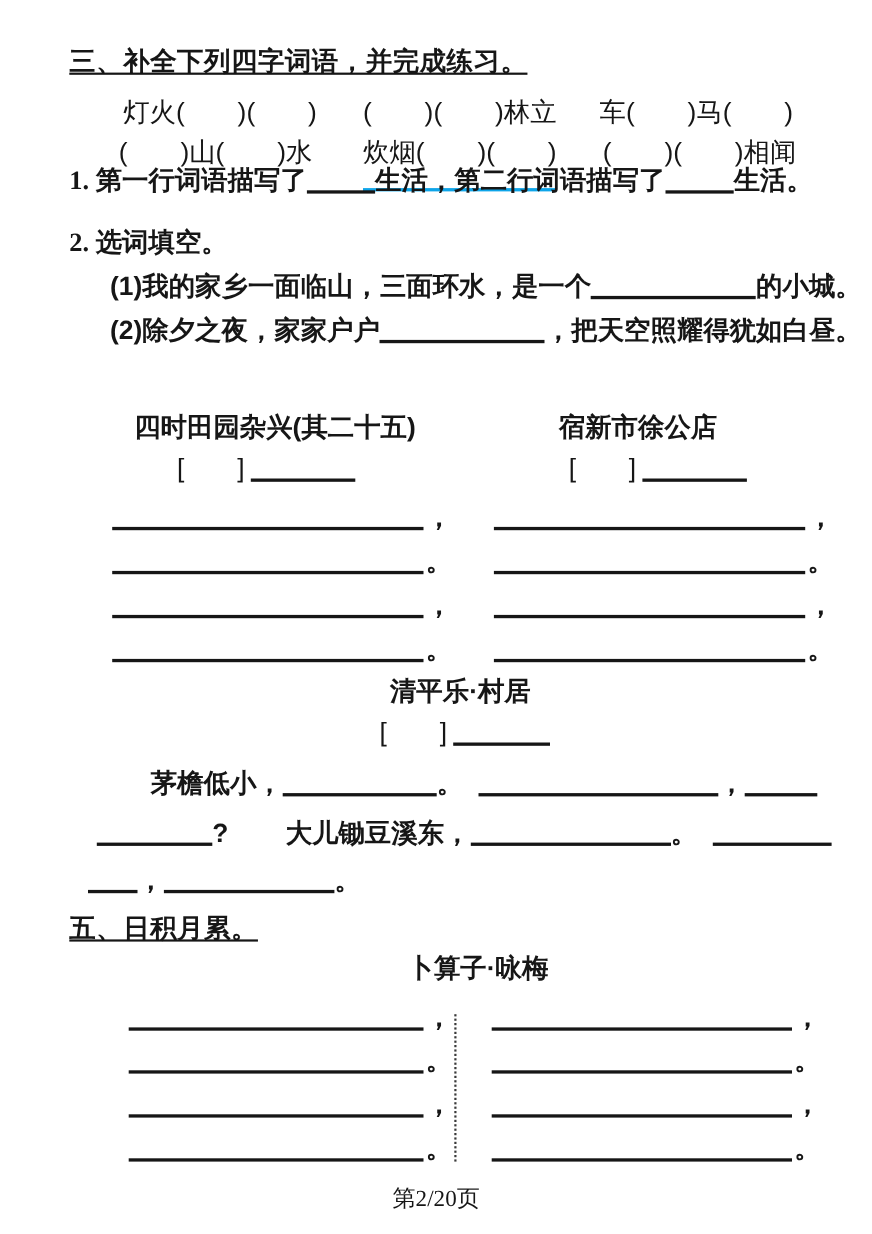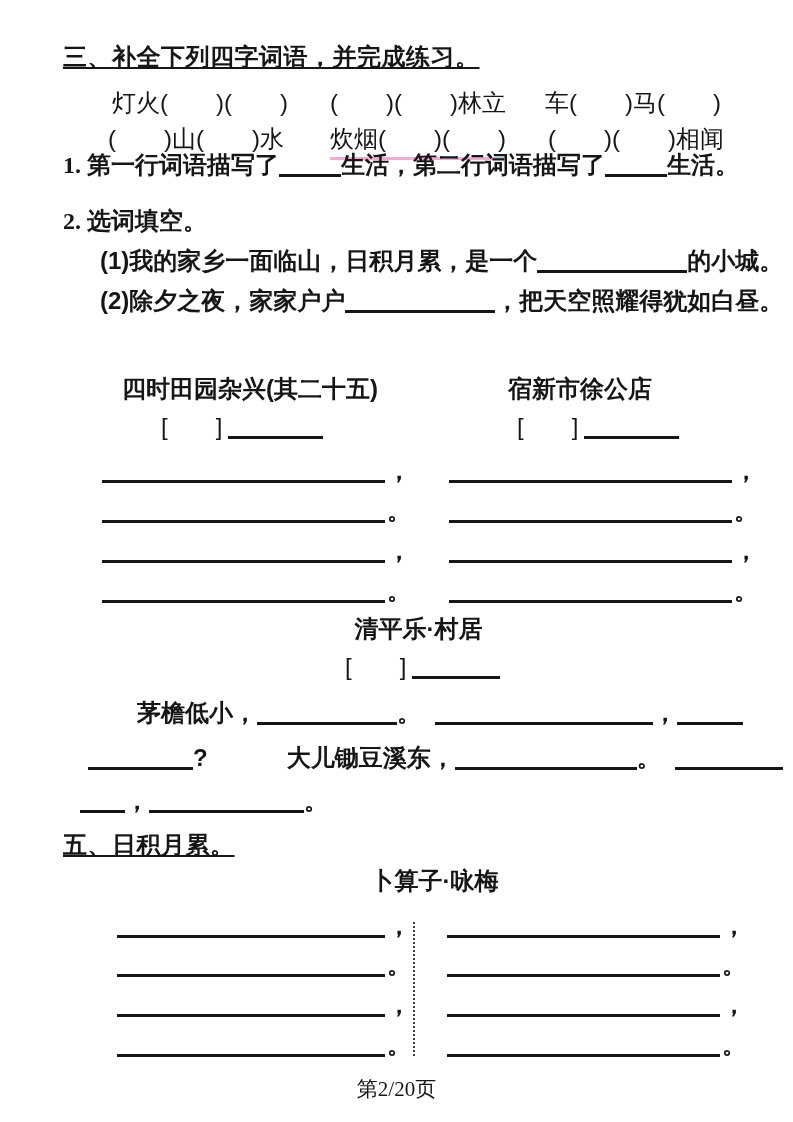--- a/index.html
+++ b/index.html
@@ -14,21 +14,21 @@
   }
   .abs{position:absolute;white-space:nowrap;line-height:30px;font-size:24px;}
   .h{font-weight:bold;letter-spacing:0.5px;text-decoration:underline;}
   .bold{font-weight:bold;}
   .num{font-weight:bold;margin-right:6px;font-family:"Liberation Serif","DejaVu Serif",serif;}
   
   .bl{display:inline-block;height:3px;background:#161616;vertical-align:-4px;}
   
   .pline{display:inline-block;height:3px;background:#161616;vertical-align:-4px;}
   .pp{font-weight:bold;margin-left:2px;}
-  .ul{border-bottom:3px solid #f9a8d4;padding-bottom:3px;}
+  .ul{border-bottom:3px solid #0ea5e9;padding-bottom:17px;}
   .centered{left:0;width:100%;text-align:center;}
   .divider{position:absolute;width:0;border-left:2px dotted #3a3a3a;}
   .footer{font-family:"Liberation Serif","DejaVu Serif",serif;font-size:21px;font-weight:normal;}
 </style>
 </head>
 <body>
 
 <div class="page">
 
   <div class="abs h" style="left:63px;top:42px">三、补全下列四字词语，并完成练习。</div>
@@ -43,21 +43,21 @@
 
   <div class="abs bold" style="left:63px;top:150px">
     <span class="num">1.</span><span>第一行词语描写了</span><span class="bl" style="width:62px"></span><span>生活，第二行词语描写了</span><span class="bl" style="width:62px"></span><span>生活。</span>
   </div>
 
   <div class="abs bold" style="left:63px;top:206px">
     <span class="num">2.</span><span>选词填空。</span>
   </div>
 
   <div class="abs bold" style="left:100px;top:246px">
-    <span>(1)</span><span>我的家乡一面临山，日积月累，是一个</span><span class="bl" style="width:150px"></span><span>的小城。</span>
+    <span>(1)</span><span>我的家乡一面临山，三面环水，是一个</span><span class="bl" style="width:150px"></span><span>的小城。</span>
   </div>
 
   <div class="abs bold" style="left:100px;top:286px">
     <span>(2)</span><span>除夕之夜，家家户户</span><span class="bl" style="width:150px"></span><span>，把天空照耀得犹如白昼。</span>
   </div>
 
 
   <div class="abs bold" style="left:508px;top:374px">宿新市徐公店</div>
   <div class="abs bold" style="left:122px;top:374px">四时田园杂兴(其二十五)</div>
 
@@ -81,21 +81,21 @@
   <div class="abs bold centered" style="top:614px;transform:translateX(22px)">清平乐·村居</div>
   <div class="abs" style="left:345px;top:652px">
     <span>[　　]</span><span class="bl" style="width:88px;margin-left:6px"></span>
   </div>
 
   <div class="abs bold" style="left:137px;top:698px">
     <span>茅檐低小，</span><span class="bl" style="width:140px"></span><span>。</span><span class="bl" style="width:218px;margin-left:14px"></span><span>，</span><span class="bl" style="width:66px"></span>
   </div>
 
   <div class="abs bold" style="left:88px;top:743px">
-    <span class="bl" style="width:105px"></span><span>?</span><span style="margin-left:79px">大儿锄豆溪东，</span><span class="bl" style="width:182px"></span><span>。</span><span class="bl" style="width:108px;margin-left:14px"></span>
+    <span class="bl" style="width:105px"></span><span>?</span><span style="margin-left:52px">大儿锄豆溪东，</span><span class="bl" style="width:182px"></span><span>。</span><span class="bl" style="width:108px;margin-left:14px"></span>
   </div>
 
   <div class="abs bold" style="left:80px;top:786px">
     <span class="bl" style="width:45px"></span><span>，</span><span class="bl" style="width:155px"></span><span>。</span>
   </div>
 
   <div class="abs h" style="left:63px;top:830px">五、日积月累。</div>
   <div class="abs bold centered" style="top:866px;transform:translateX(38px)">卜算子·咏梅</div>
 
   <div class="divider" style="left:413px;top:922px;height:134px"></div>

